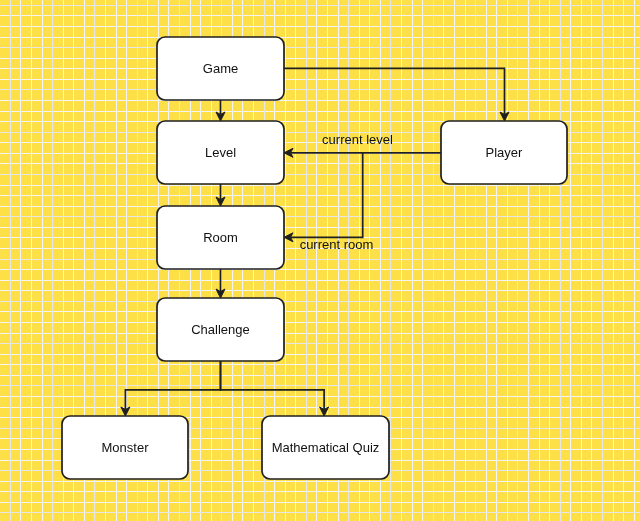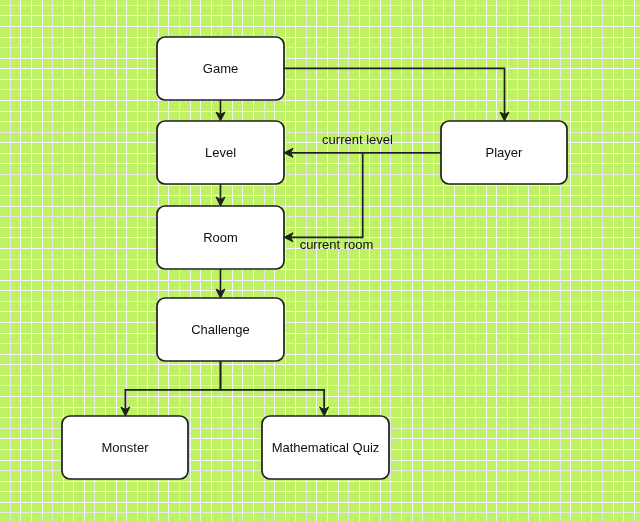--- a/index.html
+++ b/index.html
@@ -1,18 +1,18 @@
 <!DOCTYPE html>
 <html><head>
 <meta charset="utf-8">
 <style>
   html,body{margin:0;padding:0;}
   body{width:640px;height:521px;overflow:hidden;background:#ffffff;
        font-family:"Liberation Sans",sans-serif;-webkit-font-smoothing:antialiased;}
-  #canvas{position:relative;width:640px;height:521px;background:#bef264;}
+  #canvas{position:relative;width:640px;height:521px;background:#fde047;}
   #grid,#diagram{position:absolute;left:0;top:0;}
   .node-label{font-family:"Liberation Sans",sans-serif;font-size:13px;fill:#111111;}
   .edge-label{font-family:"Liberation Sans",sans-serif;font-size:13px;fill:#111111;}
 </style>
 </head>
 <body>
 
 <div id="canvas">
   <svg id="grid" width="640" height="521" viewBox="0 0 640 521" xmlns="http://www.w3.org/2000/svg">
       <g stroke="#f4f4f4" stroke-width="1" shape-rendering="crispEdges">

